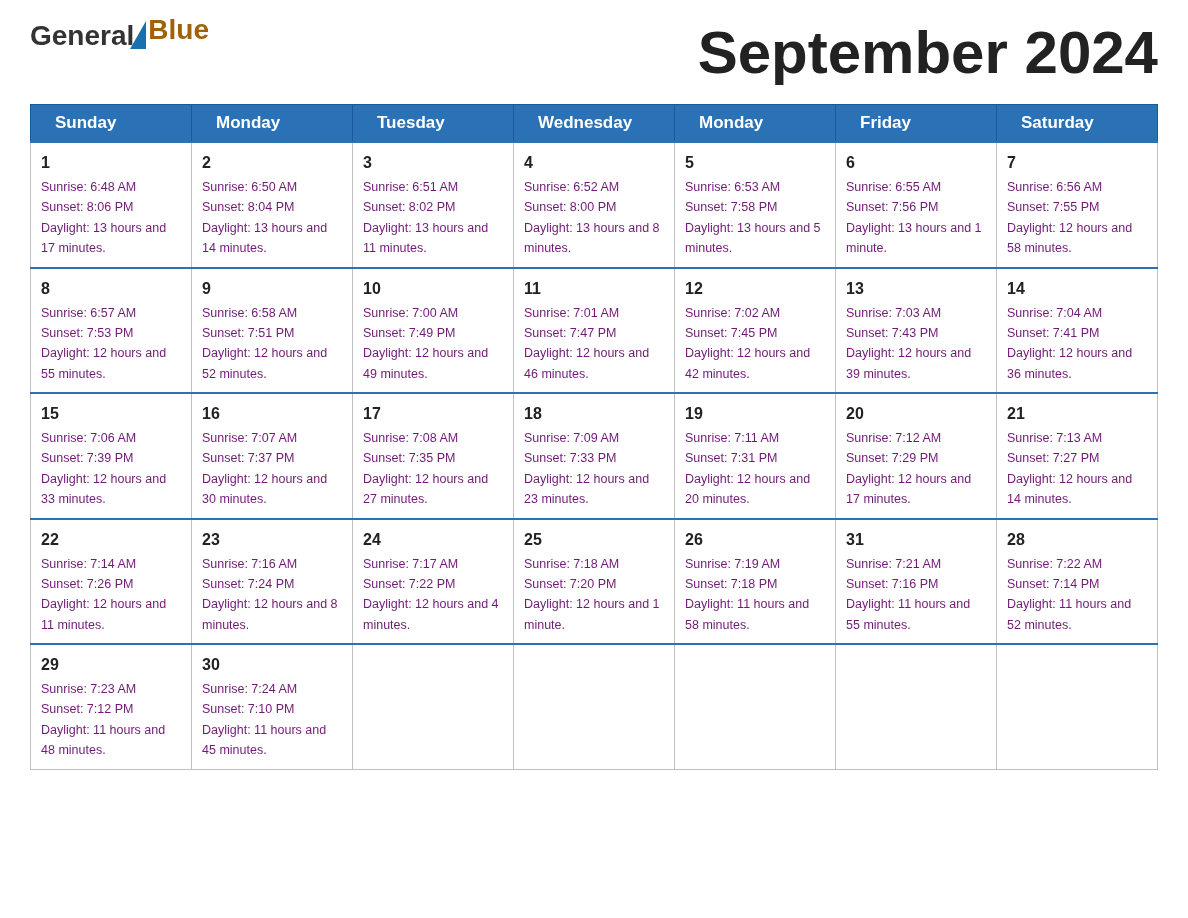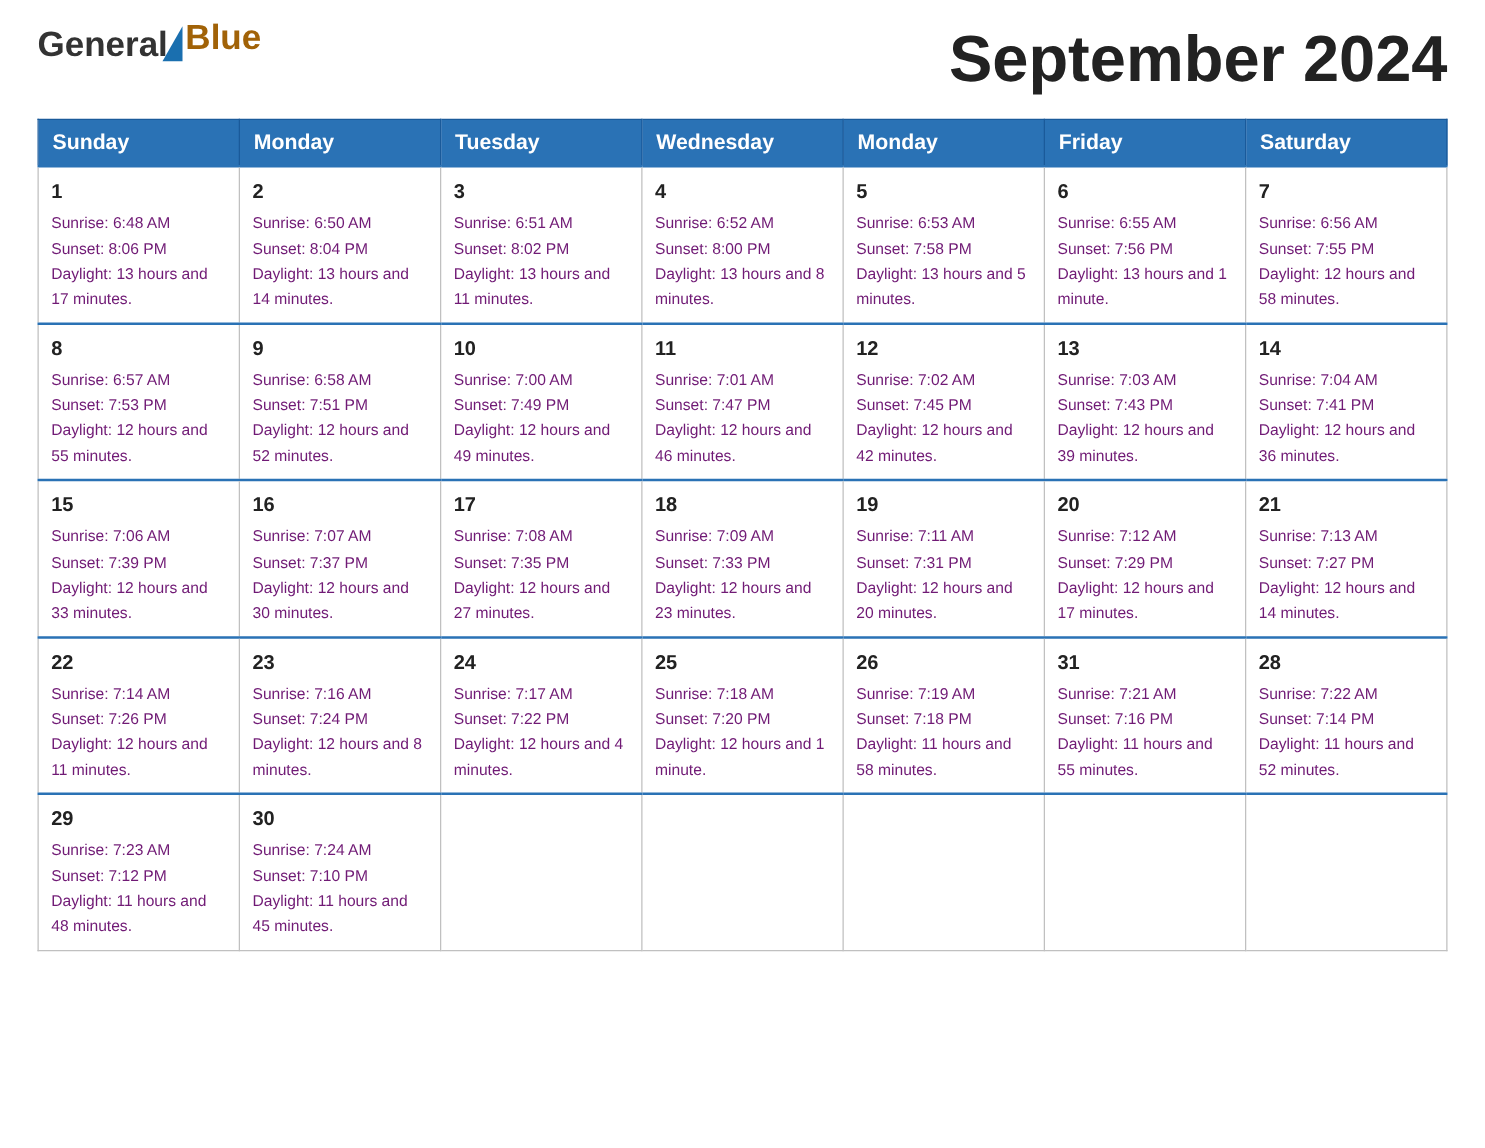--- a/index.html
+++ b/index.html
@@ -26,41 +26,41 @@
       height: 0;
       border-left: 16px solid transparent;
       border-bottom: 28px solid #1a6faf;
       margin-left: -4px;
       margin-top: -2px;
     }
     .header-right {
       text-align: right;
     }
     .month-title {
-      font-size: 52px;
+      font-size: 60px;
       font-weight: bold;
       color: #222;
       line-height: 1.1;
     }
     .location-title {
       font-size: 22px;
       color: #444;
       margin-top: 4px;
     }
     table {
       width: 100%;
       border-collapse: collapse;
       table-layout: fixed;
     }
     thead tr th {
       background-color: #2a72b5;
       color: #fff;
       font-size: 17px;
       font-weight: bold;
-      padding: 8px 11px;
+      padding: 8px 24px;
       text-align: left;
       border: 1px solid #1a5a9a;
     }
     tbody tr td {
       vertical-align: top;
       padding: 8px 10px;
       border: 1px solid #c0c0c0;
       border-top: 2px solid #2a72b5;
       font-size: 13px;
       color: #333;

